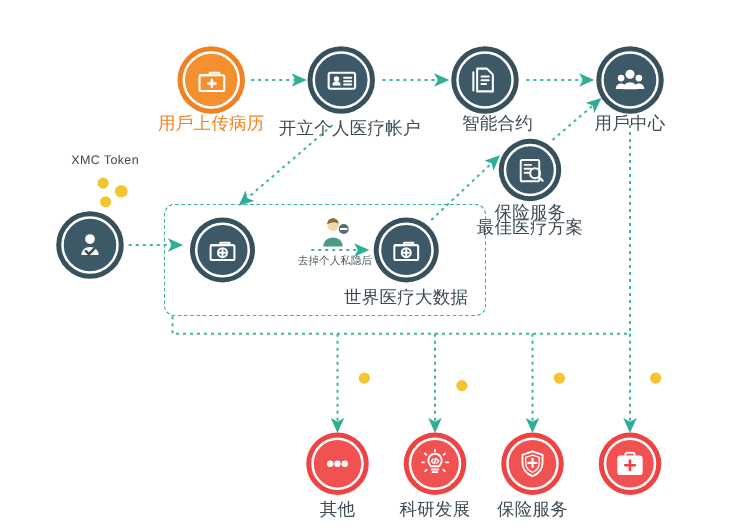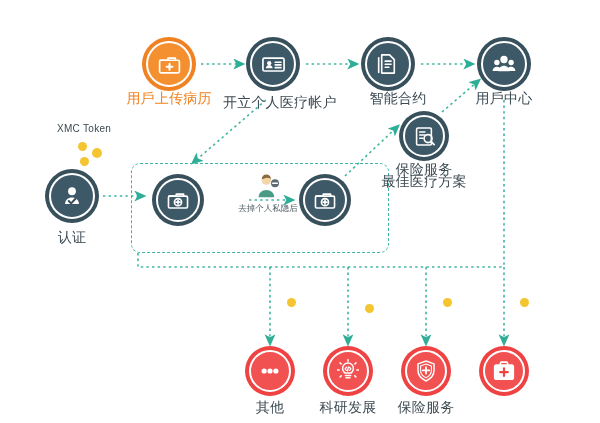--- a/index.html
+++ b/index.html
@@ -129,21 +129,20 @@
     <div class="inner" style="left:4px;top:4px;width:46px;height:46px;">
       <span>
         <svg width="26" height="26" viewBox="0 0 24 24" fill="none" stroke="#ffffff" stroke-width="1.7" stroke-linecap="round" stroke-linejoin="round">
           <circle cx="12" cy="7.6" r="3.6" fill="#ffffff" stroke="none"></circle>
           <path d="M5.6 19.4c0-3.6 2.9-6 6.4-6s6.4 2.4 6.4 6z" fill="#ffffff" stroke="none"></path>
           <path d="M9 16.6l2.2 2.2 4-4.2" stroke="#37505c" stroke-width="1.9"></path>
         </svg>
       </span>
     </div>
   </div>
-  <div class="label" style="left:22px;top:232px;width:100px;">认证</div>
 
   <div class="disc d-orange" style="left:142px;top:37px;width:54px;height:54px;">
     <div class="inner" style="left:4px;top:4px;width:46px;height:46px;">
       <span>
         <svg width="27" height="27" viewBox="0 0 24 24" fill="none" stroke="#ffffff" stroke-width="1.5" stroke-linejoin="round">
           <path d="M3.2 8.2h7.4V6.4h6.6v1.8"></path>
           <rect x="3.2" y="8.2" width="17.6" height="11.2" rx="1.3"></rect>
           <path d="M12 11.4v5.2M9.4 14h5.2" stroke-width="1.8" stroke-linecap="round"></path>
         </svg>
       </span>
@@ -240,20 +239,21 @@
       <span>
         <svg width="26" height="26" viewBox="0 0 24 24" fill="none" stroke="#ffffff" stroke-width="1.5" stroke-linejoin="round">
           <path d="M3.2 8.4h7.2V6.6h6.8v1.8"></path>
           <rect x="3.2" y="8.4" width="17.6" height="11" rx="1.2"></rect>
           <circle cx="12" cy="14" r="3.3" stroke-width="1.5"></circle>
           <path d="M12 12.1v3.8M10.1 14h3.8" stroke-width="1.5" stroke-linecap="round"></path>
         </svg>
       </span>
     </div>
   </div>
+  <div class="label" style="left:275px;top:232px;width:100px;">世界医疗大数据</div>
 
   <div class="disc d-red" style="left:245px;top:346px;width:50px;height:50px;">
     <div class="inner" style="left:4px;top:4px;width:42px;height:42px;">
       <span>
         <svg width="26" height="26" viewBox="0 0 24 24" fill="#ffffff">
           <circle cx="6.6" cy="12" r="2.4"></circle>
           <circle cx="12" cy="12" r="2.4"></circle>
           <circle cx="17.4" cy="12" r="2.4"></circle>
         </svg>
       </span>

